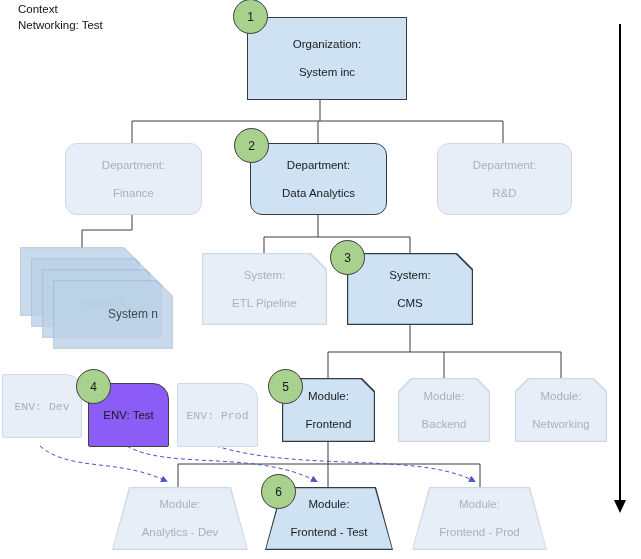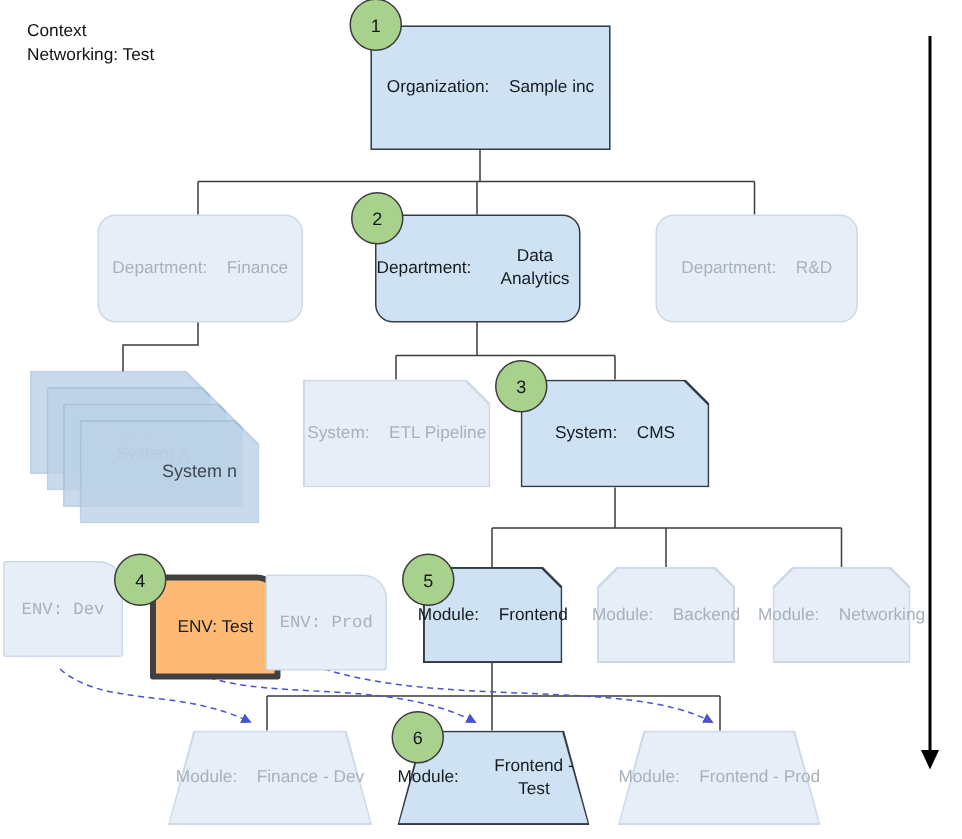--- a/index.html
+++ b/index.html
@@ -1,34 +1,34 @@
 <!DOCTYPE html>
 <html><head>
 <meta charset="utf-8">
 <style>
   html,body{margin:0;padding:0;background:#ffffff;}
   .canvas{position:relative;width:641px;height:559px;background:#ffffff;overflow:hidden;
           font-family:"Liberation Sans", sans-serif;}
   .wires{position:absolute;left:0;top:0;z-index:1;}
 
-  .context{position:absolute;left:18px;top:13px;z-index:2;font-size:11.5px;line-height:16px;color:#111;}
+  .context{position:absolute;left:18px;top:1px;z-index:2;font-size:11.5px;line-height:16px;color:#111;}
 
   .node{position:absolute;z-index:2;}
-  .lbl{position:absolute;inset:0;display:flex;flex-direction:row;align-items:center;justify-content:center;
+  .lbl{position:absolute;inset:0;display:flex;flex-direction:column;align-items:center;justify-content:center;
        text-align:center;font-size:11.5px;line-height:15px;z-index:3;gap:13px;}
   .active-text{color:#161b20;}
   .faded-text{color:#a7b1bc;}
 
   
   .rect{border:1px solid #333c46;background:#cfe2f3;}
   .rounded{border-radius:12px;}
   .rounded.active{border:1px solid #333c46;background:#cfe2f3;}
   .rounded.faded{border:1px solid #ccd9e6;background:#e7eef7;}
   .env{border-radius:2px 16px 2px 2px;}
-  .env.active{border:4px solid #404040;background:#fdba74;margin-left:12px;}
+  .env.active{border:1px solid #404040;background:#8b5cf6;}
   .env.faded{border:1px solid #ccd9e6;background:#e7eef7;}
 
   
   .shaped .shape-border{position:absolute;inset:0;clip-path:var(--clip);background:var(--bc);}
   .shaped .shape-fill{position:absolute;inset:1.2px;clip-path:var(--clip);background:var(--fc);}
   .card{--clip:polygon(0 0, calc(100% - 16px) 0, 100% 16px, 100% 100%, 0 100%);}
   .module{--clip:polygon(13px 0, calc(100% - 13px) 0, 100% 13px, 100% 100%, 0 100%, 0 13px);}
   .trap{--clip:polygon(17px 0, calc(100% - 17px) 0, 100% 100%, 0 100%);}
   .shaped.active{--bc:#333c46;--fc:#cfe2f3;}
   .shaped.faded{--bc:#ccd9e6;--fc:#e7eef7;}
@@ -101,21 +101,21 @@
   </svg>
 
   <div class="context">
     <div>Context</div>
     <div>Networking: Test</div>
   </div>
 
   <div class="node rect" id="org">
     <div class="lbl active-text">
       <span>Organization:</span>
-      <span>Sample inc</span>
+      <span>System inc</span>
     </div>
   </div>
 
   <div class="node rounded faded" id="dept-finance">
     <div class="lbl faded-text">
       <span>Department:</span>
       <span>Finance</span>
     </div>
   </div>
   <div class="node rounded active" id="dept-da">
@@ -216,21 +216,21 @@
       <span>Module:</span>
       <span>Networking</span>
     </div>
   </div>
 
   <div class="node shaped trap faded" id="trap-dev">
     <div class="shape-border"></div>
       <div class="shape-fill"></div>
     <div class="lbl faded-text">
       <span>Module:</span>
-      <span>Finance - Dev</span>
+      <span>Analytics - Dev</span>
     </div>
   </div>
   <div class="node shaped trap active" id="trap-test">
     <div class="shape-border"></div>
       <div class="shape-fill"></div>
     <div class="lbl active-text">
       <span>Module:</span>
       <span>Frontend - Test</span>
     </div>
   </div>

